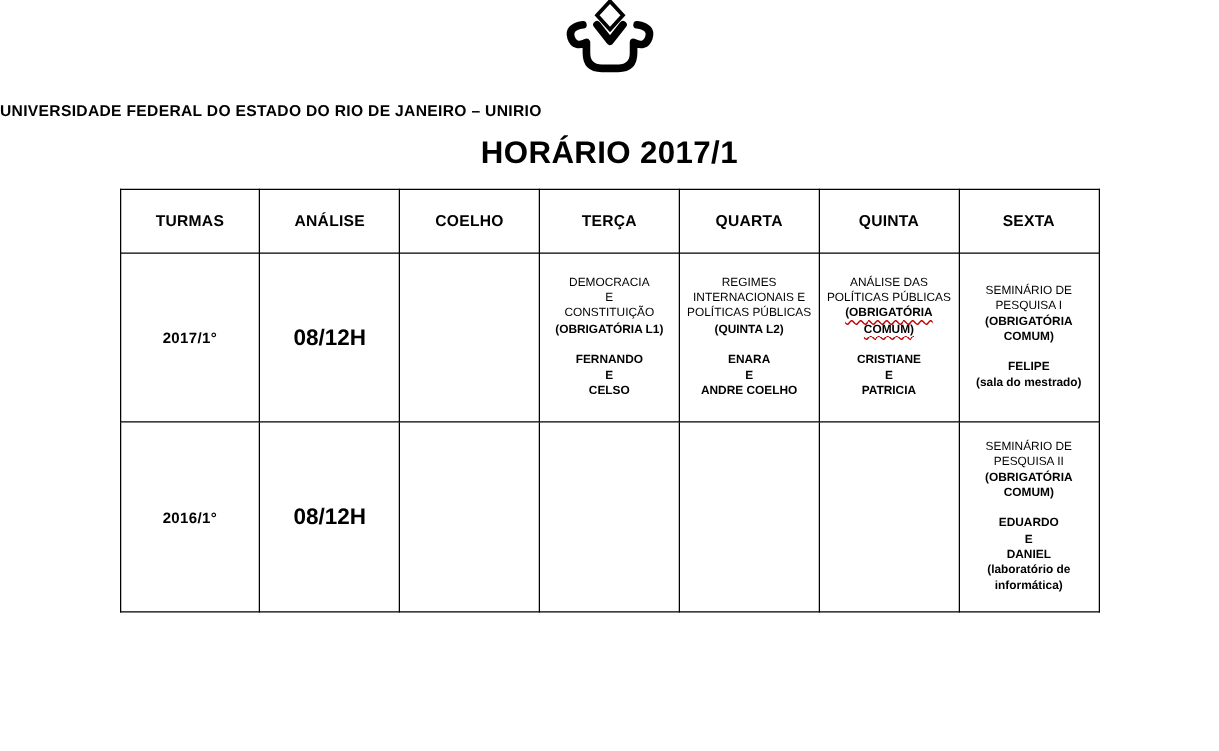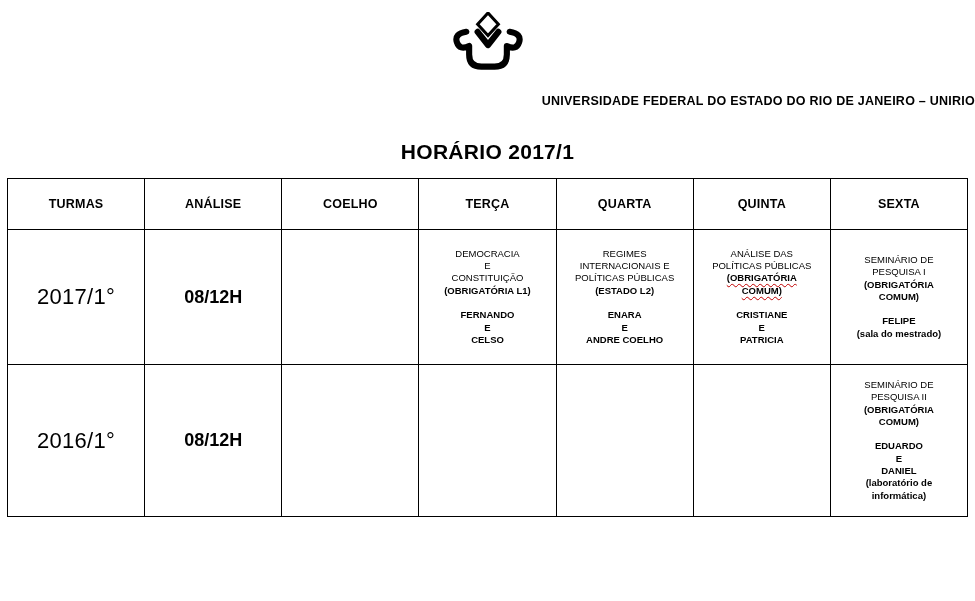--- a/index.html
+++ b/index.html
@@ -4,34 +4,34 @@
 <style>
   * { margin:0; padding:0; box-sizing:border-box; }
   html, body { background:#fff; }
   body {
     width:975px; height:601px;
     font-family:"Liberation Sans", sans-serif;
     color:#000;
   }
   .page { position:relative; width:975px; height:601px; overflow:hidden; background:#fff; }
 
-  .doc-header { text-align:right; padding-top:12px; }
+  .doc-header { text-align:left; }
   .logo { display:flex; justify-content:center; }
   .hline { font-weight:bold; font-size:12.5px; letter-spacing:.25px; margin-top:10px; }
   .hline.first { margin-top:16px; }
   .cursor { display:inline-block; width:1.5px; height:14px; background:#000; margin-left:1px; vertical-align:-2px; }
 
-  .doc-title { text-align:center; font-weight:bold; font-size:21px; letter-spacing:.3px; margin-top:32px; }
+  .doc-title { text-align:center; font-weight:bold; font-size:25px; letter-spacing:.3px; margin-top:12px; }
 
-  table.schedule { margin:14px auto 0 auto; width:961px; border-collapse:collapse; table-layout:fixed; }
+  table.schedule { margin:14px auto 0 auto; width:784px; border-collapse:collapse; table-layout:fixed; }
   .schedule th, .schedule td { border:1px solid #000; text-align:center; vertical-align:middle; background:#fff; }
   .schedule th { height:51px; font-size:12.5px; font-weight:bold; letter-spacing:.2px; }
   tr.row-1 td { height:135px; }
   tr.row-2 td { height:152px; }
-  td.turma   { font-size:22px; font-weight:normal; letter-spacing:.3px; }
+  td.turma   { font-size:12px; font-weight:bold; letter-spacing:.3px; }
   td.horario { font-size:18px; font-weight:bold; }
   td.class-cell { font-size:9.5px; line-height:1.3; padding:4px 2px; }
   .subject, .tag, .people, .note { display:block; white-space:pre-line; }
   .subject { font-weight:normal; }
   .tag { font-weight:bold; }
   .people { font-weight:bold; margin-top:12px; }
   .note { font-weight:bold; }
   .squiggle {
     text-decoration-line:underline;
     text-decoration-style:wavy;
@@ -82,21 +82,21 @@
 CONSTITUIÇÃO</span>
           <span class="tag">(OBRIGATÓRIA L1)</span>
           <span class="people">FERNANDO
 E
 CELSO</span>
         </td>
         <td class="class-cell">
           <span class="subject">REGIMES
 INTERNACIONAIS E
 POLÍTICAS PÚBLICAS</span>
-          <span class="tag">(ESTADO L2)</span>
+          <span class="tag">(QUINTA L2)</span>
           <span class="people">ENARA
 E
 ANDRE COELHO</span>
         </td>
         <td class="class-cell">
           <span class="subject">ANÁLISE DAS
 POLÍTICAS PÚBLICAS</span>
           <span class="tag squiggle">(OBRIGATÓRIA
 COMUM)</span>
           <span class="people">CRISTIANE

